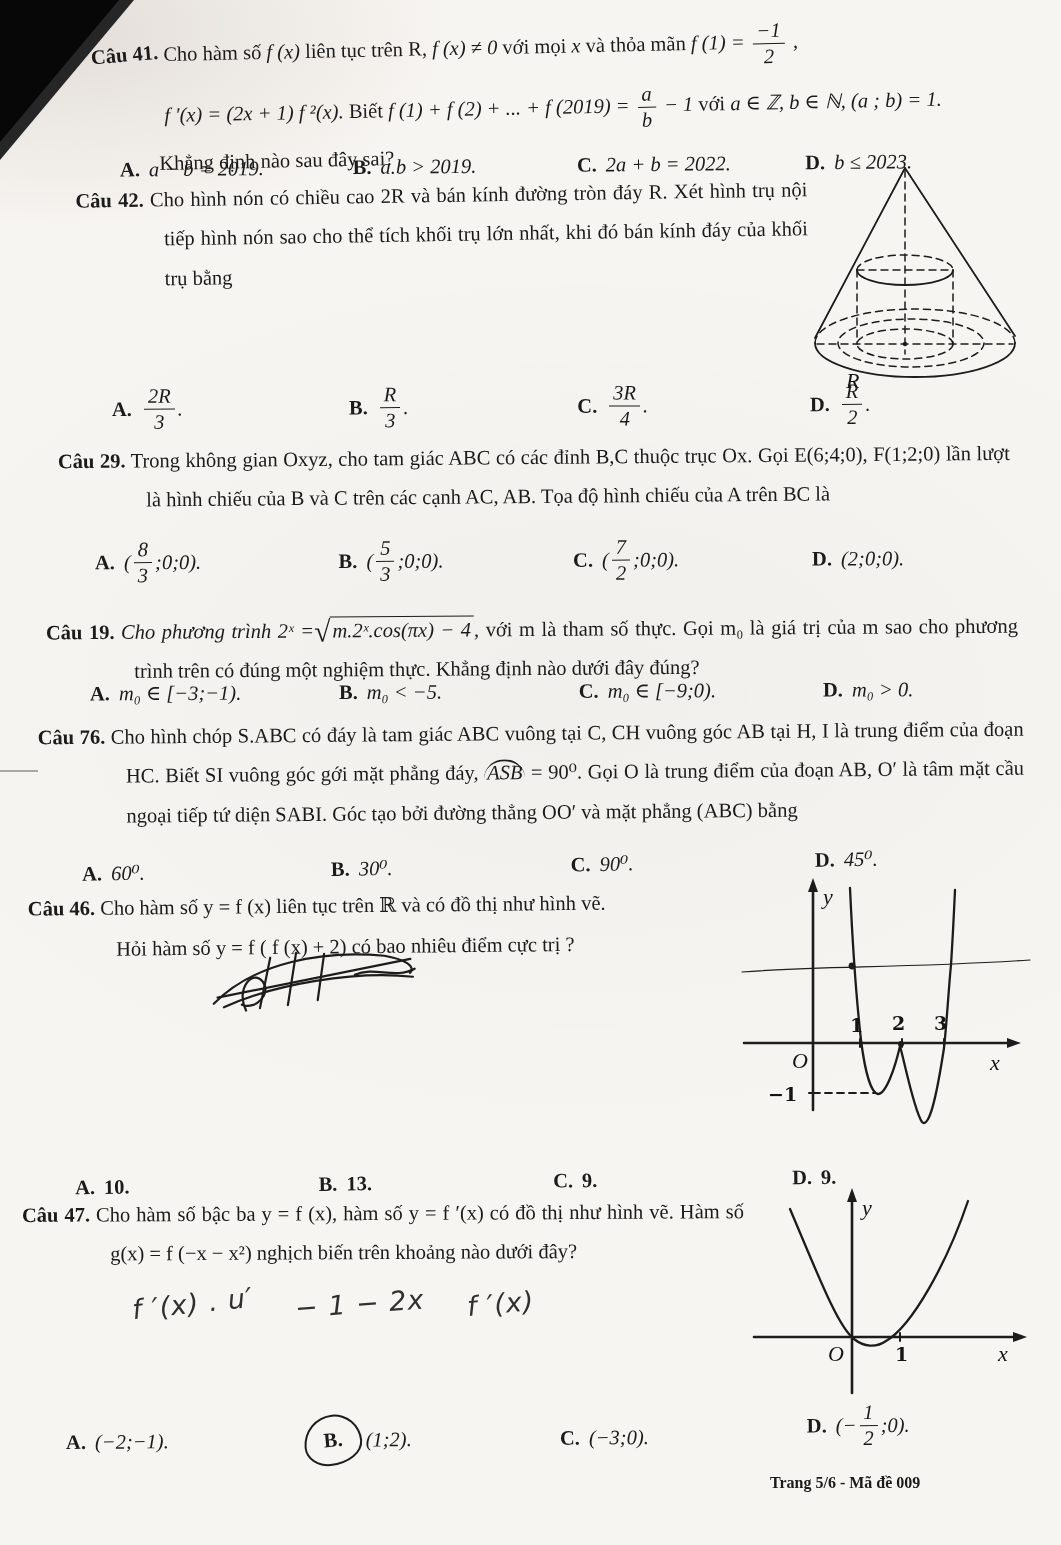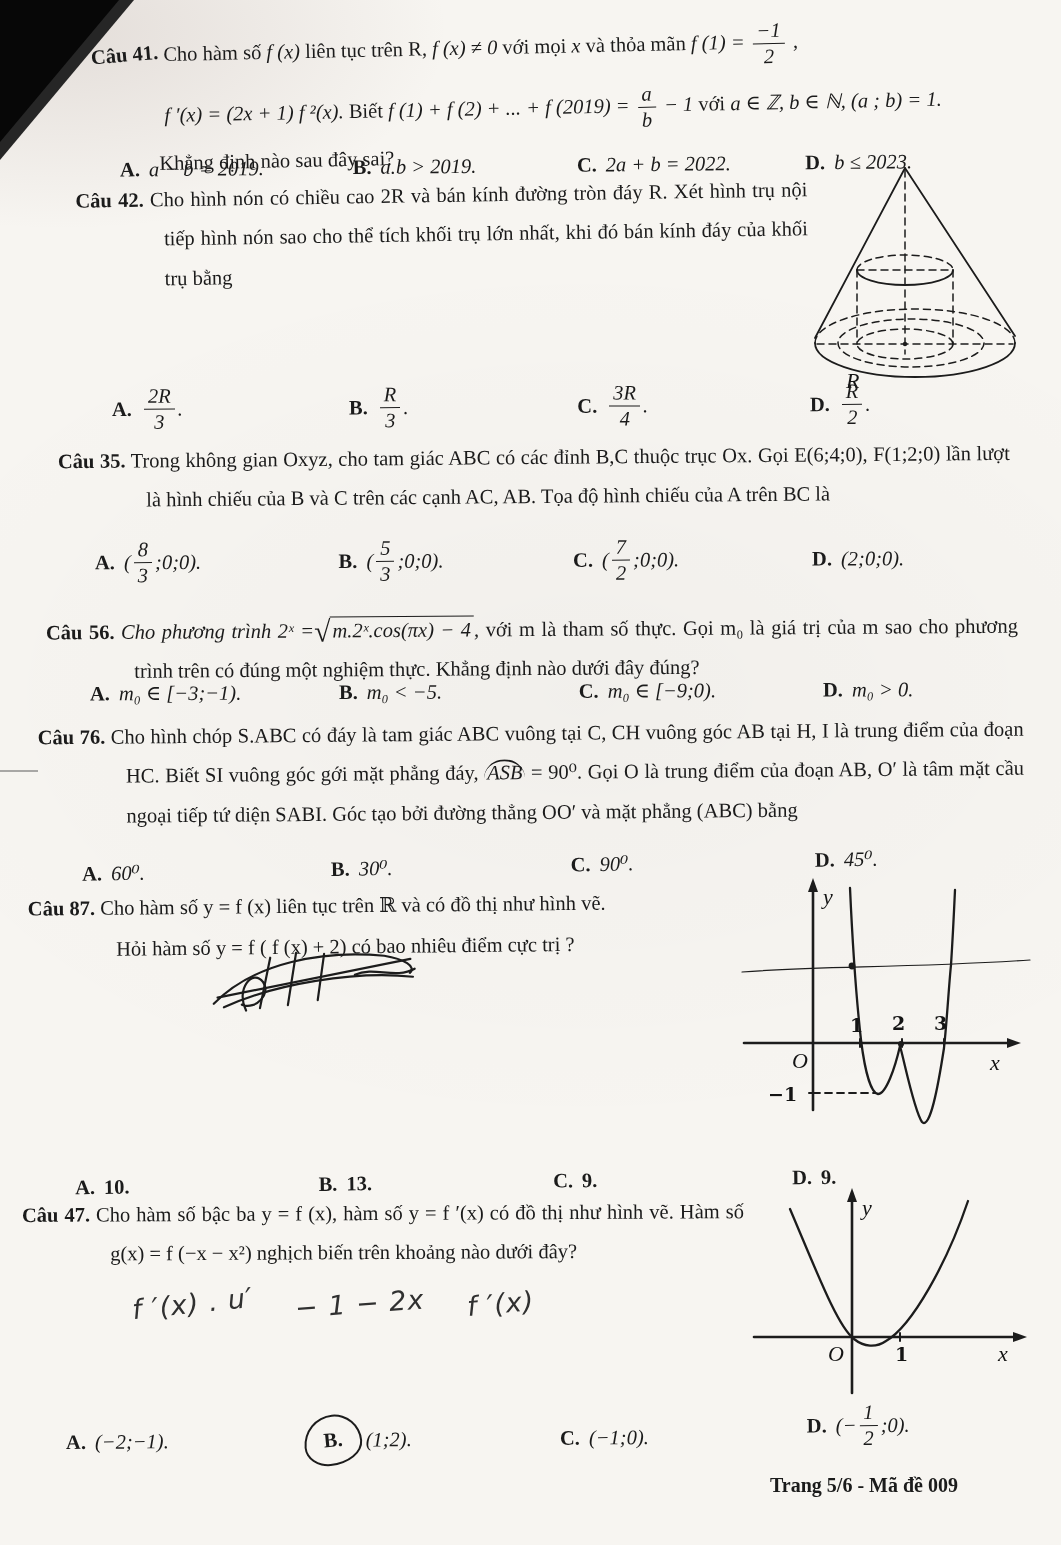--- a/index.html
+++ b/index.html
@@ -38,21 +38,21 @@
   .ink{stroke:#1c1c1c;fill:none;stroke-linecap:round;}
   .dash{stroke-dasharray:7 5;}
   .gtx{font-family:"Liberation Serif",serif;font-size:22px;font-style:italic;fill:#141414;}
   .gnm{font-family:"DejaVu Serif",serif;font-size:19px;font-weight:bold;fill:#141414;}
   .hwrow{position:absolute;display:flex;gap:42px;}
   .hw{font-family:"DejaVu Sans",sans-serif;font-style:italic;font-size:27px;color:#303030;letter-spacing:1px;}
   .circleB{position:relative;display:inline-flex;align-items:center;justify-content:center;
     width:54px;height:47px;border:2.4px solid #1c1c1c;
     border-radius:52% 48% 58% 42%/60% 55% 45% 40%;transform:rotate(-5deg);margin:-6px 4px -6px -14px;}
   .circleB .k{margin-right:0;}
-  .footer{position:absolute;font-weight:bold;font-size:20px;text-align:right;}
+  .footer{position:absolute;font-weight:bold;font-size:16px;text-align:right;}
   .pencil{position:absolute;height:2px;background:rgba(90,90,90,.5);}
 </style>
 </head>
 <body>
 
 <div class="sheet">
 
   <div class="corner-outer"></div>
   <div class="corner-inner"></div>
   <div class="pencil" style="left:0;top:770;width:38px;top:770px;"></div>
@@ -164,21 +164,21 @@
         <span class="frac">
           <span class="fn">R</span>
           <span class="fd">2</span>
         </span>
         <span class="m">.</span>
       </div>
   </div>
 
   <div class="q" style="left:58px;top:438px;width:952px;transform:rotate(-0.5deg);">
     <div class="hang">
-      <span class="q-label">Câu 35.</span>
+      <span class="q-label">Câu 29.</span>
       <span>Trong không gian Oxyz, cho tam giác ABC có các đỉnh B,C thuộc trục Ox. Gọi E(6;4;0), F(1;2;0) lần lượt là hình chiếu của B và C trên các cạnh AC, AB. Tọa độ hình chiếu của A trên BC là</span>
     </div>
   </div>
   <div class="opts" style="left:95px;top:536px;width:902px;transform:rotate(-0.3deg);">
     <div class="opt">
         <span class="k">A.</span>
         <span class="m">(</span>
         <span class="frac">
           <span class="fn">8</span>
           <span class="fd">3</span>
@@ -204,21 +204,21 @@
         <span class="m">;0;0).</span>
       </div>
     <div class="opt">
         <span class="k">D.</span>
         <span class="m">(2;0;0).</span>
       </div>
   </div>
 
   <div class="q" style="left:46px;top:610px;width:972px;transform:rotate(-0.4deg);">
     <div class="hang">
-      <span class="q-label">Câu 56.</span>
+      <span class="q-label">Câu 19.</span>
       <span class="m">Cho phương trình 2ˣ =</span><span class="sqrt-sym">√</span><span class="sqrt-bar m">m.2ˣ.cos(πx) − 4</span><span>, với m là tham số thực. Gọi m₀ là giá trị của m sao cho phương trình trên có đúng một nghiệm thực. Khẳng định nào dưới đây đúng?</span>
     </div>
   </div>
   <div class="opts" style="left:90px;top:672px;width:922px;transform:rotate(-0.3deg);">
     <div class="opt">
         <span class="k">A.</span>
         <span class="m">m₀ ∈ [−3;−1).</span>
       </div>
     <div class="opt">
         <span class="k">B.</span>
@@ -256,21 +256,21 @@
         <span class="m">90⁰.</span>
       </div>
     <div class="opt">
         <span class="k">D.</span>
         <span class="m">45⁰.</span>
       </div>
   </div>
 
   <div class="q" style="left:28px;top:886px;width:692px;transform:rotate(-0.6deg);">
     <div class="hang">
-      <span class="q-label">Câu 87.</span>
+      <span class="q-label">Câu 46.</span>
       <span>Cho hàm số y = f (x) liên tục trên ℝ và có đồ thị như hình vẽ.</span>
     </div>
     <div style="padding-left:88px;margin-top:2px;">
       <span>Hỏi hàm số y = f ( f (x) + 2) có bao nhiêu điểm cực trị ?</span>
     </div>
   </div>
 
   <svg width="230" height="75" viewBox="0 0 230 75" style="left:205px;top:942px;transform:rotate(-2deg);">
     <g class="ink" stroke="#262626" stroke-width="2.2">
       <path d="M8 58 C 50 18, 120 8, 180 16 C 200 20, 212 28, 205 34"></path>
@@ -365,21 +365,21 @@
         <span class="m">(−2;−1).</span>
       </div>
     <div class="opt">
       <span class="circleB">
           <span class="k">B.</span>
         </span>
       <span class="m">(1;2).</span>
     </div>
     <div class="opt">
         <span class="k">C.</span>
-        <span class="m">(−1;0).</span>
+        <span class="m">(−3;0).</span>
       </div>
     <div class="opt" style="transform:translateY(-10px);">
         <span class="k">D.</span>
         <span class="m">(−</span>
         <span class="frac">
           <span class="fn">1</span>
           <span class="fd">2</span>
         </span>
         <span class="m">;0).</span>
       </div>

